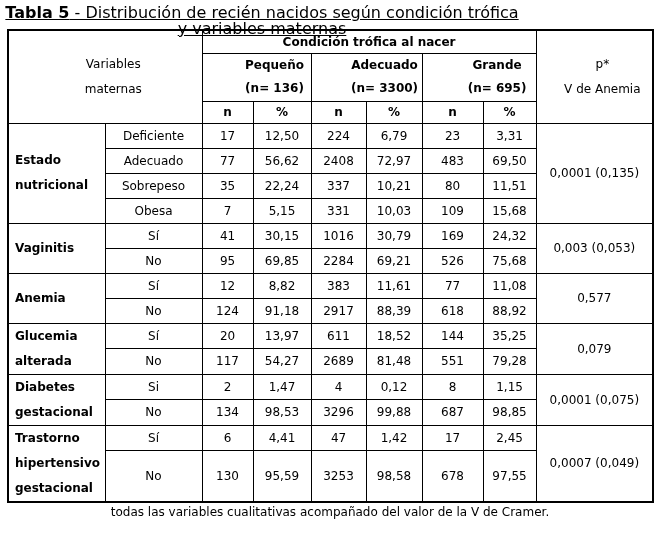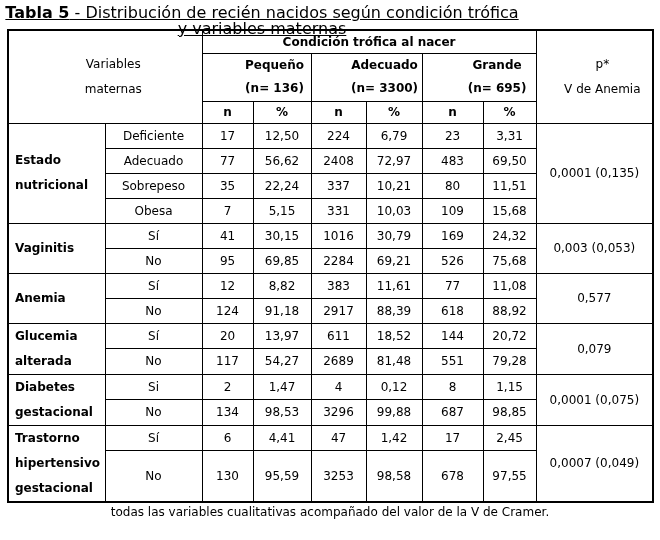--- a/index.html
+++ b/index.html
@@ -184,21 +184,21 @@
     <td class="var" rowspan="2">
       <div>Glucemia</div>
       <div>alterada</div>
     </td>
     <td>Sí</td>
     <td>20</td>
     <td>13,97</td>
     <td>611</td>
     <td>18,52</td>
     <td>144</td>
-    <td>20,72</td>
+    <td>35,25</td>
     <td rowspan="2">0,079</td>
   </tr>
   <tr class="r25">
     <td>No</td>
     <td>117</td>
     <td>54,27</td>
     <td>2689</td>
     <td>81,48</td>
     <td>551</td>
     <td>79,28</td>

